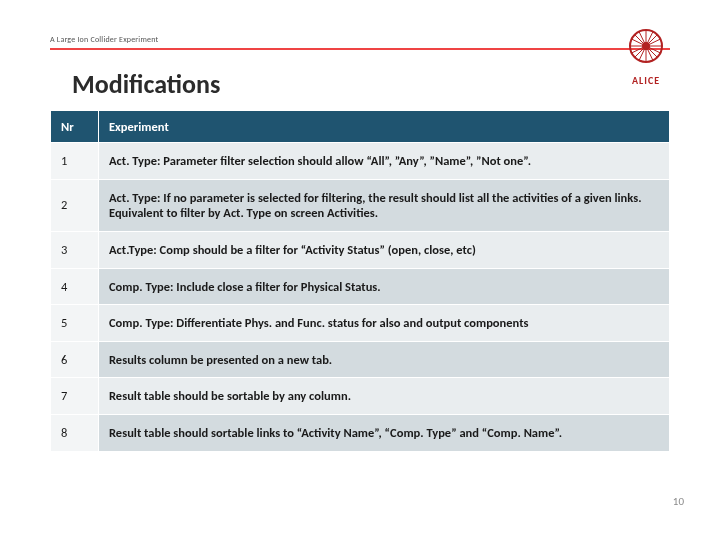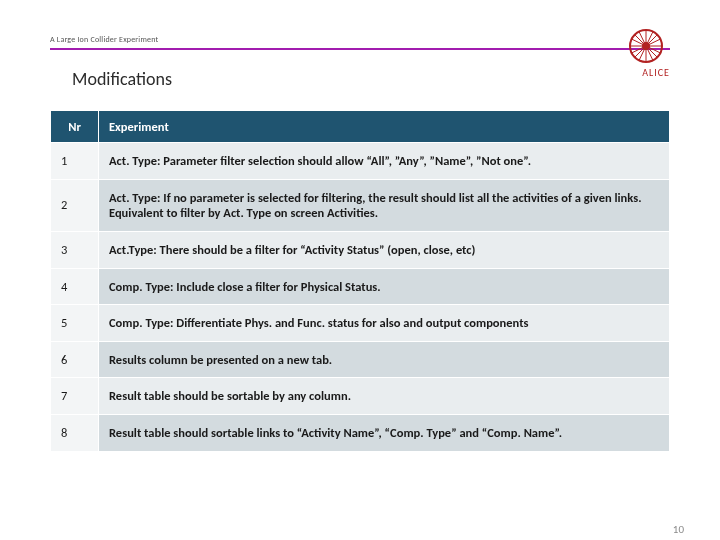--- a/index.html
+++ b/index.html
@@ -9,91 +9,90 @@
     background: #fff;
     font-family: Calibri, "Segoe UI", Arial, sans-serif;
     position: relative;
     overflow: hidden;
   }
   .topbar {
     position: absolute;
     top: 22px;
     left: 50px;
     right: 50px;
-    border-bottom: 2px solid #a21caf;
+    border-bottom: 2px solid #ef4444;
     height: 28px;
   }
   .expt-label {
     font-size: 8px;
     color: #555;
     letter-spacing: 0.2px;
     position: absolute;
     bottom: 4px;
     left: 0;
   }
   .logo {
     position: absolute;
     right: 50px;
     top: 28px;
     width: 48px;
     text-align: center;
   }
   .logo svg { display: block; margin: 0 auto; }
   .logo-text {
     font-size: 10px;
-    font-weight: 400;
+    font-weight: 700;
     color: #b22222;
     letter-spacing: 1px;
-    margin-top: 2px;
-    text-align: right;
+    margin-top: 10px;
   }
   .title {
     position: absolute;
     top: 68px;
     left: 72px;
-    font-size: 18px;
+    font-size: 26px;
     color: #2b2b2b;
-    font-weight: 400;
+    font-weight: 700;
   }
   .tbl {
     position: absolute;
     top: 110px;
     left: 50px;
     width: 620px;
     border-collapse: collapse;
     font-size: 12.5px;
   }
   .tbl th {
     background: #1f5470;
     color: #fff;
     text-align: left;
     font-weight: 700;
     padding: 8px 10px;
     border: 1px solid #fff;
   }
-  .tbl th.nr { width: 48px; text-align: center; }
+  .tbl th.nr { width: 48px; }
   .tbl td {
     padding: 10px 10px;
     border: 1px solid #fff;
     font-weight: 700;
     color: #1a1a1a;
     vertical-align: middle;
     line-height: 1.25;
   }
   .tbl td.nr {
     font-weight: 400;
     width: 48px;
   }
   .tbl tbody tr:nth-child(odd) td { background: #e9edef; }
   .tbl tbody tr:nth-child(even) td { background: #d3dbdf; }
   .tbl tbody tr td.nr { background: #f3f5f6 !important; }
   .pagenum {
     position: absolute;
     right: 36px;
-    bottom: 4px;
+    bottom: 32px;
     font-size: 11px;
     color: #8a8a8a;
   }
 </style>
 </head>
 <body>
 
 <div class="topbar">
   <div class="expt-label">A Large Ion Collider Experiment</div>
 </div>
@@ -129,21 +128,21 @@
     <tr>
       <td class="nr">1</td>
       <td>Act. Type: Parameter filter selection should allow “All”, ”Any”, ”Name”, ”Not one”.</td>
     </tr>
     <tr>
       <td class="nr">2</td>
       <td>Act. Type: If no parameter is selected for filtering, the result should list all the activities of a given links. Equivalent to filter by Act. Type on screen Activities.</td>
     </tr>
     <tr>
       <td class="nr">3</td>
-      <td>Act.Type: There should be a filter for “Activity Status” (open, close, etc)</td>
+      <td>Act.Type: Comp should be a filter for “Activity Status” (open, close, etc)</td>
     </tr>
     <tr>
       <td class="nr">4</td>
       <td>Comp. Type: Include close a filter for Physical Status.</td>
     </tr>
     <tr>
       <td class="nr">5</td>
       <td>Comp. Type: Differentiate Phys. and Func. status for also and output components</td>
     </tr>
     <tr>

